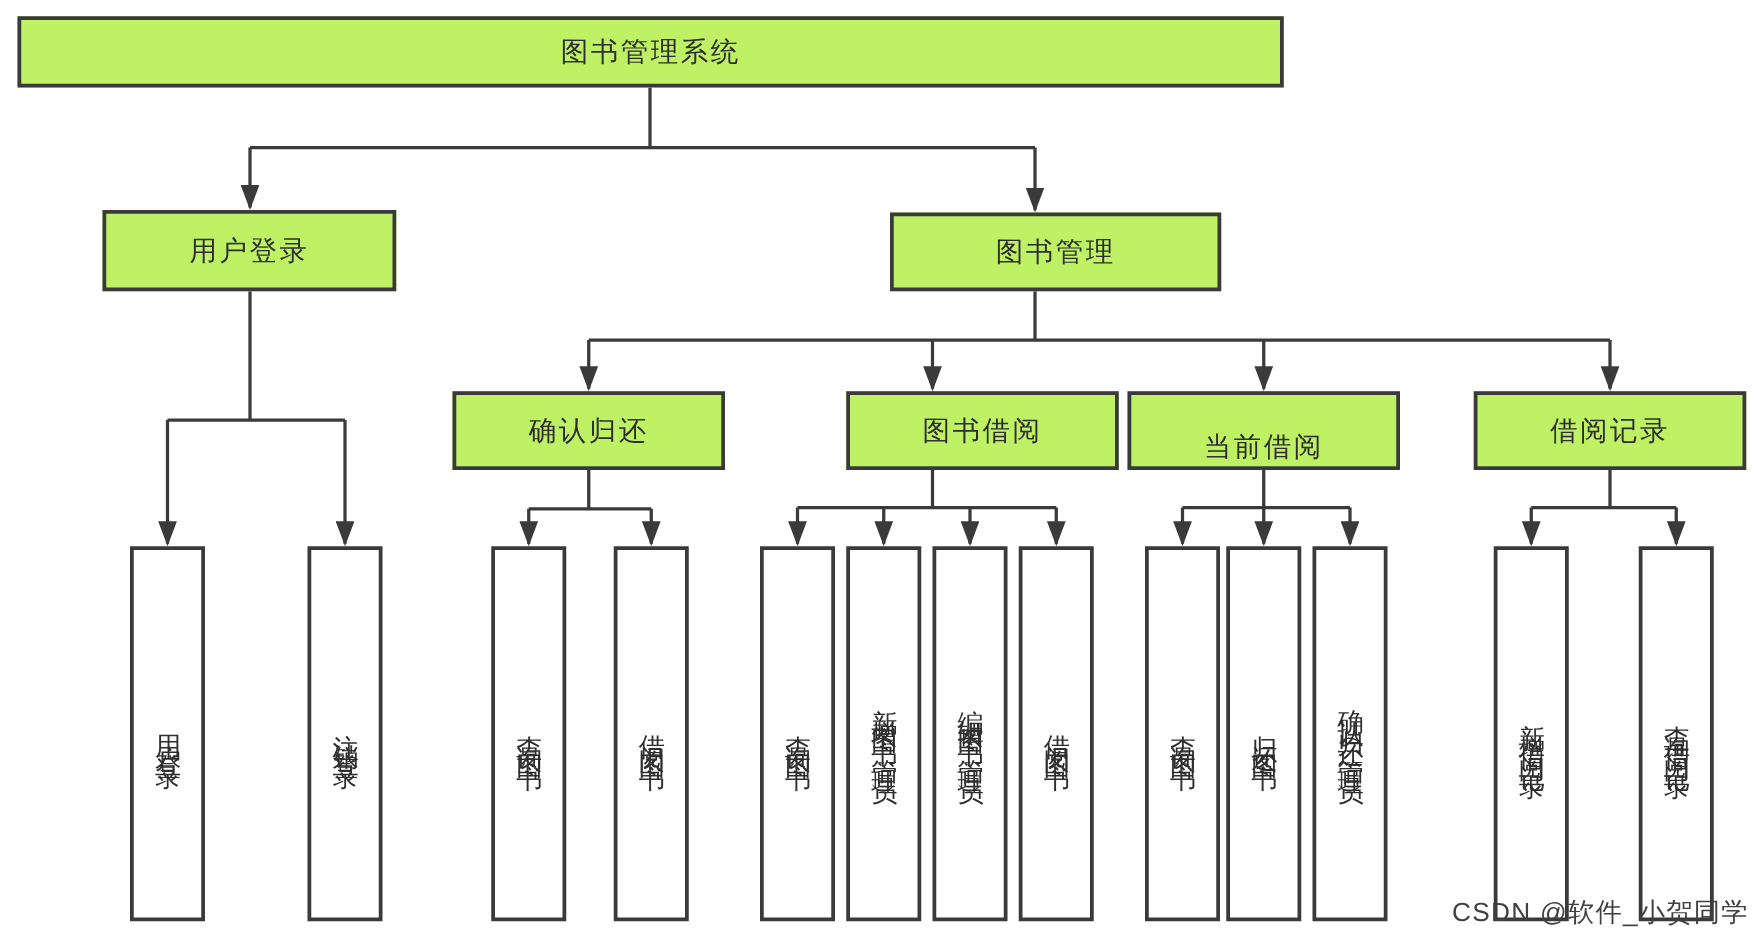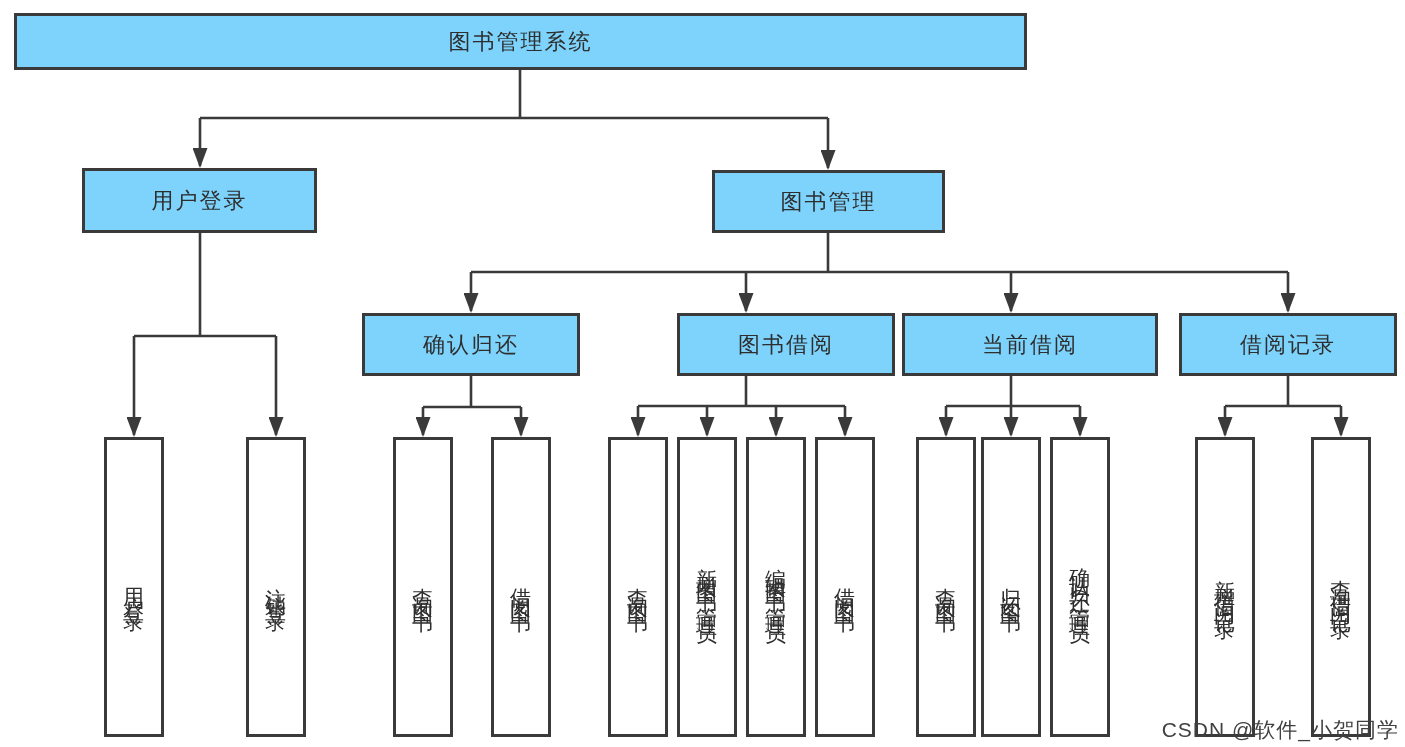--- a/index.html
+++ b/index.html
@@ -20,21 +20,21 @@
     position: absolute;
     left: 0;
     top: 0;
     width: 1405px;
     height: 747px;
   }
   .node {
     position: absolute;
     box-sizing: border-box;
     border: 3px solid #3a3a3a;
-    background: #7dd3fc;
+    background: #bef264;
     display: flex;
     align-items: center;
     justify-content: center;
     font-size: 22px;
     letter-spacing: 2px;
     color: #2e2e2e;
     z-index: 2;
   }
   .leaf {
     position: absolute;
@@ -124,31 +124,31 @@
     </g>
   </svg>
 
   <div class="node" style="left:14px; top:13px; width:1013px; height:57px;">
     <span>图书管理系统</span>
   </div>
 
   <div class="node" style="left:82px; top:168px; width:235px; height:65px;">
     <span>用户登录</span>
   </div>
-  <div class="node" style="left:712px; top:170px; width:233px; height:63px;font-family:Liberation Mono, monospace;">
+  <div class="node" style="left:712px; top:170px; width:265px; height:63px;font-family:Liberation Mono, monospace;">
     <span>图书管理</span>
   </div>
 
   <div class="node" style="left:362px; top:313px; width:218px; height:63px;">
     <span>确认归还</span>
   </div>
   <div class="node" style="left:637px; top:313px; width:218px; height:63px;margin-left:40px;">
     <span>图书借阅</span>
   </div>
-  <div class="node" style="left:902px; top:313px; width:256px; height:63px;">
+  <div class="node" style="left:902px; top:313px; width:218px; height:63px;align-items:flex-end;">
     <span>当前借阅</span>
   </div>
   <div class="node" style="left:1179px; top:313px; width:218px; height:63px;">
     <span>借阅记录</span>
   </div>
 
   <div class="leaf" style="left:104px;">
     <span class="vtext">用户登录</span>
   </div>
   <div class="leaf" style="left:246px;">

